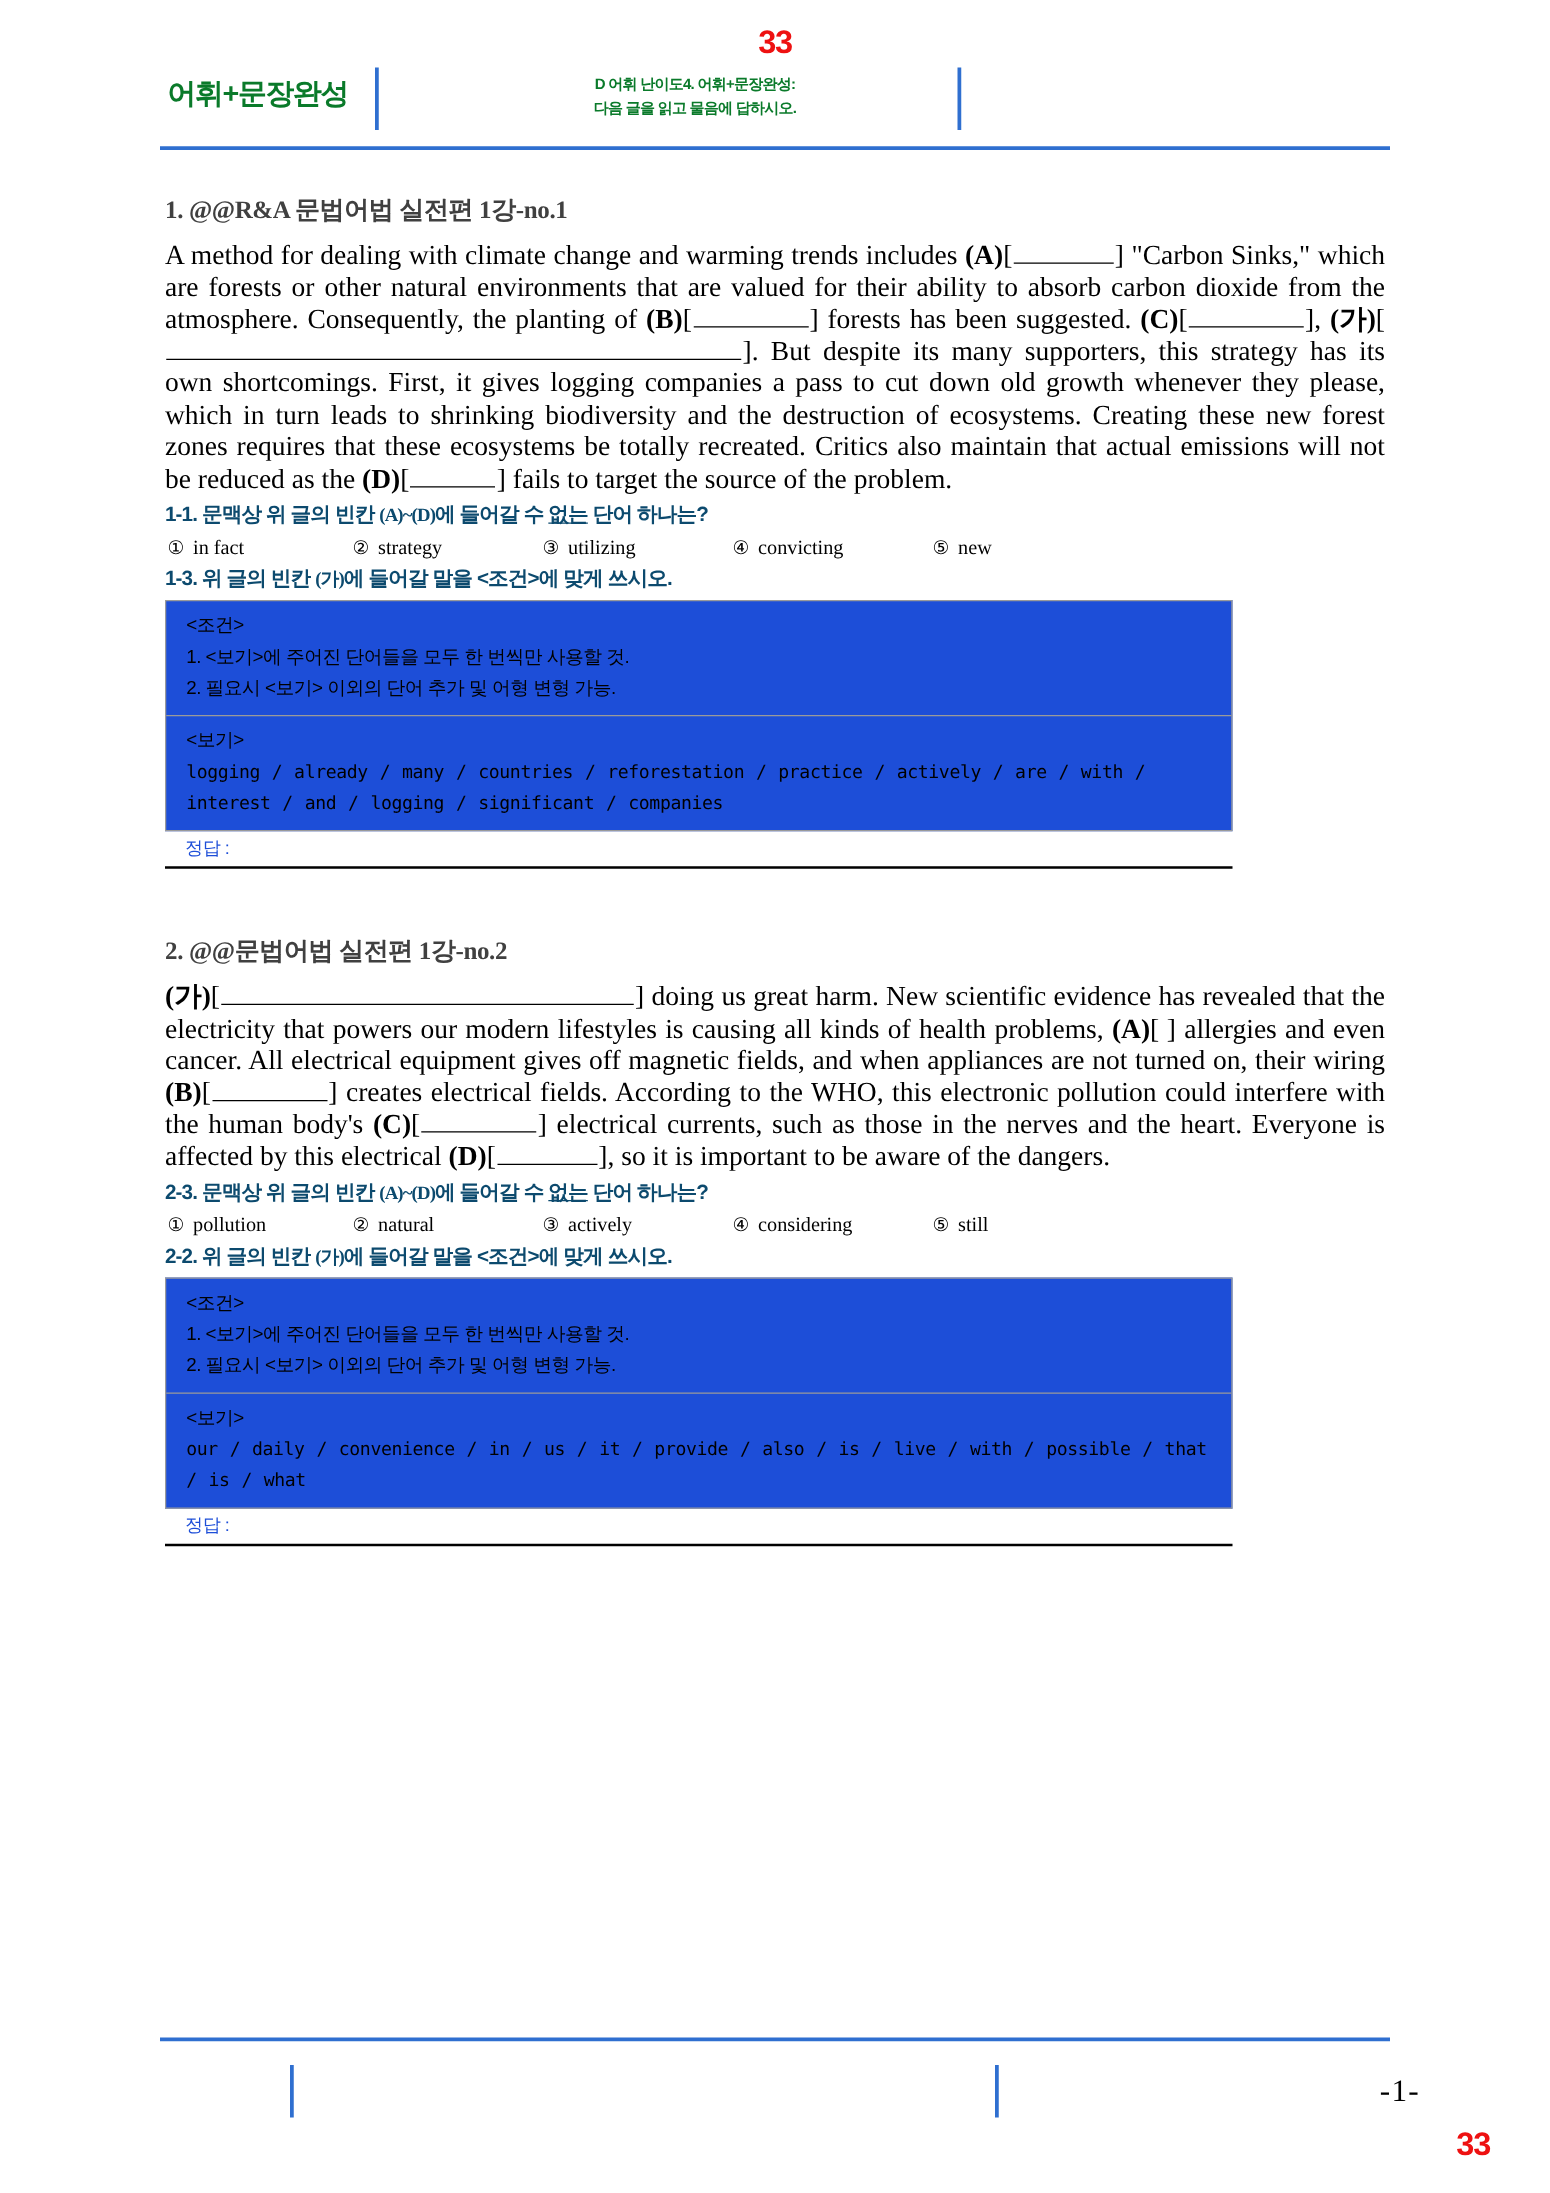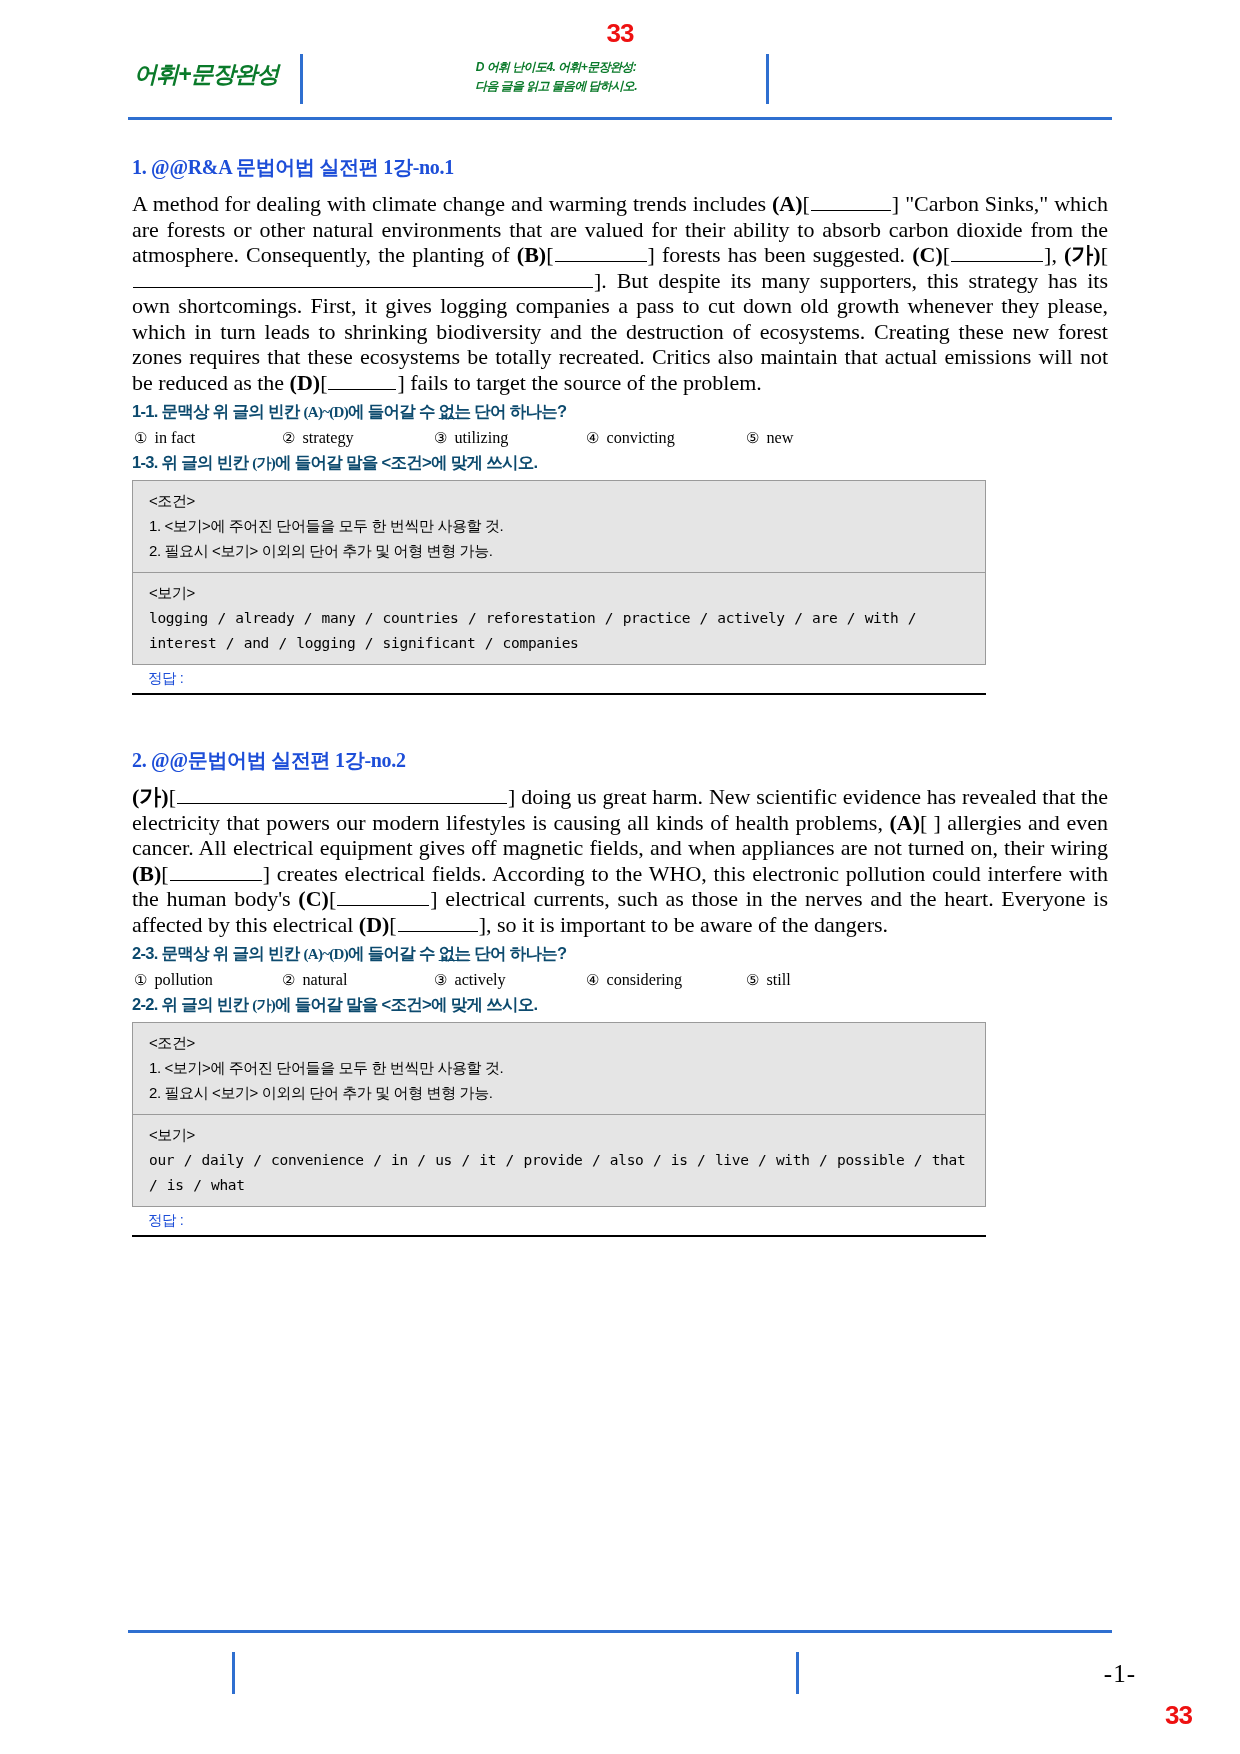--- a/index.html
+++ b/index.html
@@ -26,21 +26,20 @@
     font-weight: bold;
     font-size: 26px;
     letter-spacing: -1px;
   }
   .header {
     position: absolute;
     top: 52px;
     left: 128px;
     width: 984px;
     height: 58px;
-    font-style: italic;
   }
   .header-brand {
     position: absolute;
     left: 6px;
     top: 7px;
     font-family: "Liberation Sans", sans-serif;
     font-weight: bold;
     font-size: 23px;
     color: #0a7a2a;
     letter-spacing: -1px;
@@ -84,21 +83,21 @@
   }
 
   
   .content {
     position: absolute;
     top: 140px;
     left: 128px;
     width: 984px;
   }
   .q-title {
-    color: #1d4ed8;
+    color: #404040;
     font-family: "Liberation Serif", serif;
     font-weight: bold;
     font-size: 20px;
     margin: 14px 0 10px 4px;
     letter-spacing: -0.3px;
   }
   .passage {
     font-family: Liberation Serif, serif;
     font-size: 22px;
     line-height: 25.5px;
@@ -148,21 +147,21 @@
   .c2 { width: 152px; }
   .c3 { width: 152px; }
   .c4 { width: 160px; }
   .c5 { width: 120px; }
 
   
   .cond-box {
     width: 854px;
     margin: 6px 0 0 4px;
     border: 1px solid #9a9a9a;
-    background: #e5e5e5;
+    background: #1d4ed8;
   }
   .cond-sec {
     padding: 7px 16px 9px 16px;
     font-family: "Liberation Sans", sans-serif;
     font-size: 15px;
     line-height: 25px;
     letter-spacing: -0.4px;
   }
   .cond-sec.top { border-bottom: 1px solid #9a9a9a; }
   .cond-label { display: block; }

